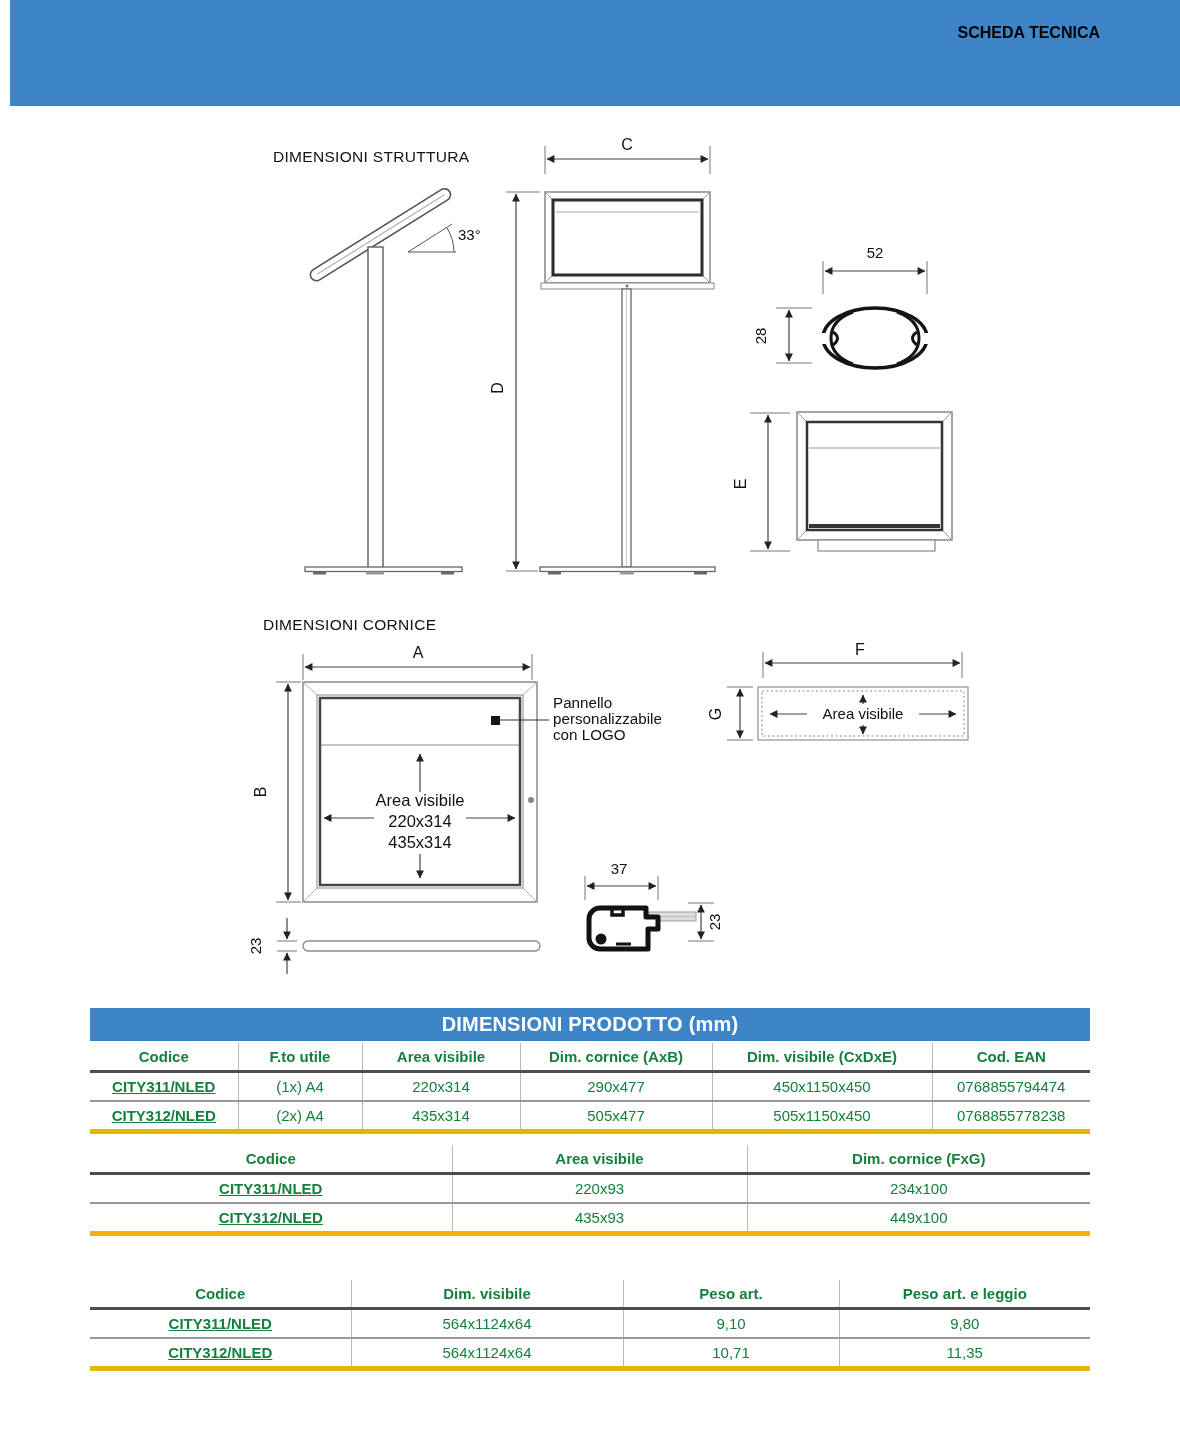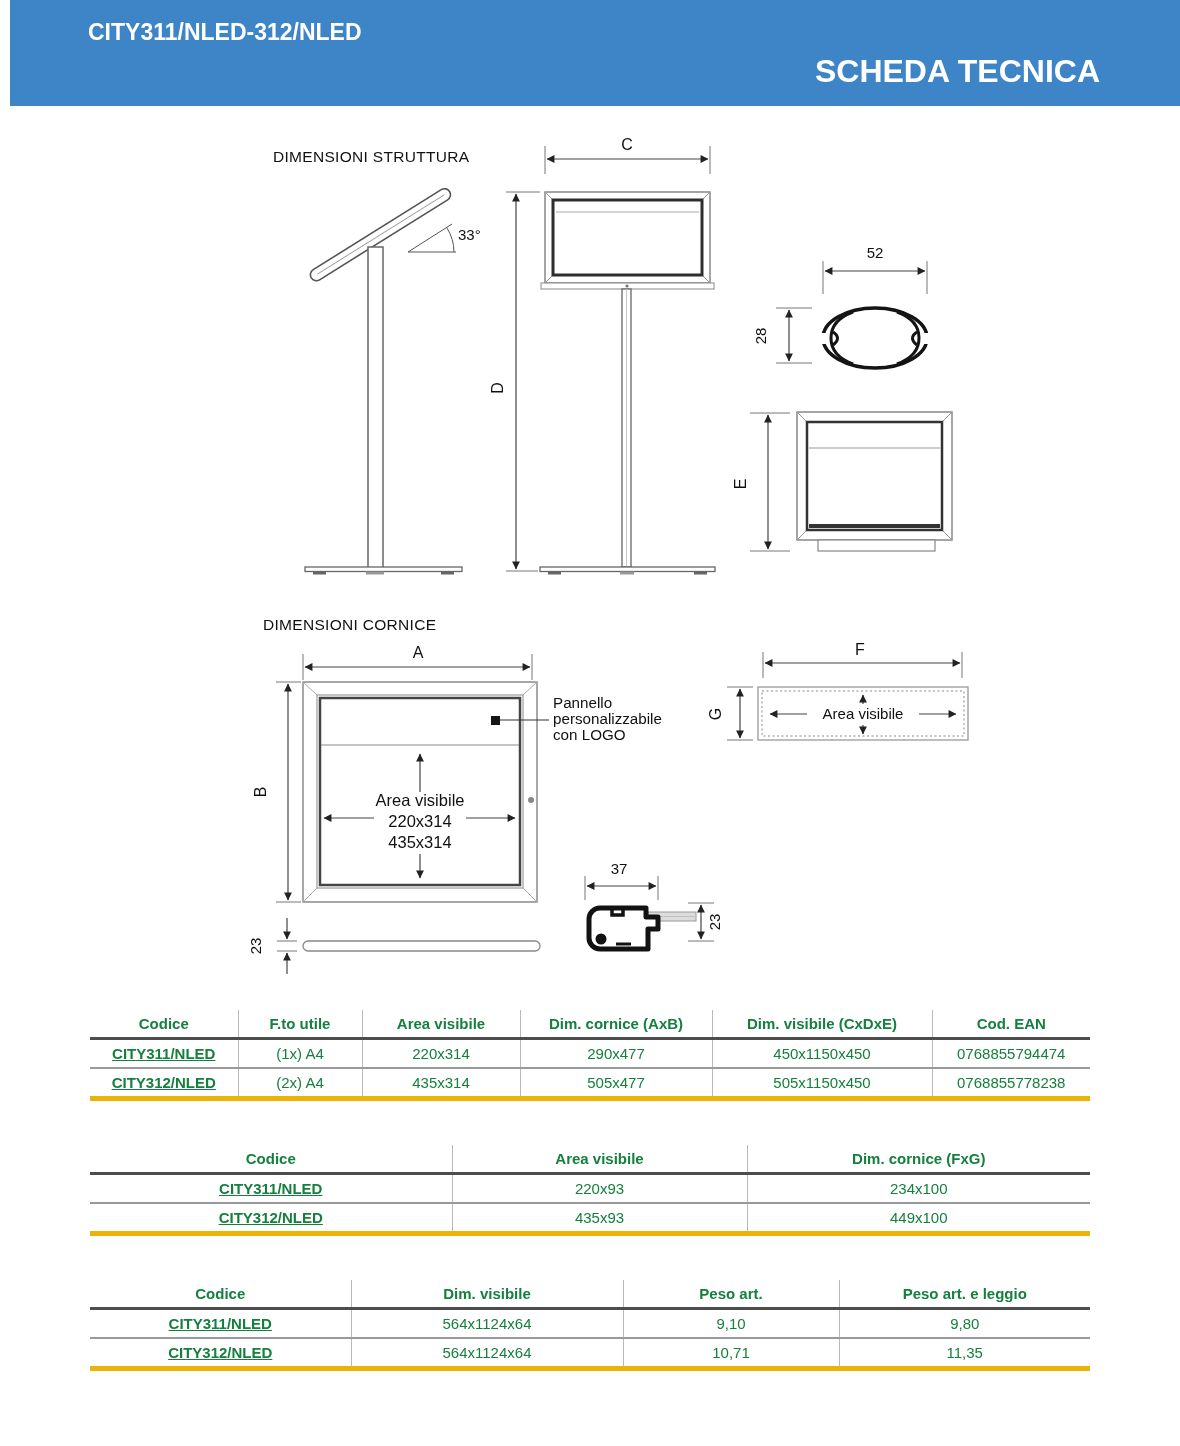--- a/index.html
+++ b/index.html
@@ -3,21 +3,21 @@
 <meta charset="utf-8">
 <style>
   html,body { margin:0; padding:0; background:#fff; }
   .page { position:relative; width:1180px; height:1446px; background:#ffffff;
           font-family:"Liberation Sans", sans-serif; overflow:hidden; }
 
   
   .header { position:absolute; left:10px; top:0; width:1170px; height:106px; background:#3d85c6; }
   .header-titles { position:absolute; left:78px; top:16px; color:#fff; font-weight:bold;
                    font-size:23px; line-height:32px; }
-  .doc-title { position:absolute; right:80px; top:53px; color:#ffffff; font-weight:bold; font-size:32px; }
+  .doc-title { position:absolute; right:80px; top:24px; color:#000000; font-weight:bold; font-size:16px; }
 
   
   .drawings { position:absolute; left:0; top:106px; }
   .drawings text { fill:#111; font-family:"Liberation Sans", sans-serif; }
   .seclbl { font-size:15.5px; letter-spacing:.3px; }
   .dimletter { font-size:16px; }
   .dimnum { font-size:15px; }
   .note { font-size:15.2px; }
   .areatxt { font-size:16.5px; }
 
@@ -34,21 +34,20 @@
   .tblock tbody tr:last-child { border-bottom:5px solid #eab308; }
   .tblock td.code { font-weight:bold;text-decoration:underline; }
 </style>
 </head>
 <body>
 
 <div class="page">
 
   <div class="header">
     <div class="header-titles">
-      <div>CITY311/NLED-312/NLED</div>
     </div>
     <div class="doc-title">SCHEDA TECNICA</div>
   </div>
 
   <svg class="drawings" width="1180" height="900" viewBox="0 0 1180 900">
     <defs>
       <marker id="m" viewBox="0 0 10 10" refX="9.5" refY="5" markerWidth="9.5" markerHeight="6.5" orient="auto-start-reverse">
           <path d="M0,0 L10,5 L0,10 Z" fill="#222"></path>
         </marker>
     </defs>
@@ -195,20 +194,21 @@
       <line x1="863" y1="619" x2="863" y2="628" stroke="#444" stroke-width="1.2" marker-end="url(#m)"></line>
       <line x1="807" y1="608" x2="770" y2="608" stroke="#444" stroke-width="1.2" marker-end="url(#m)"></line>
       <line x1="919" y1="608" x2="956" y2="608" stroke="#444" stroke-width="1.2" marker-end="url(#m)"></line>
     </g>
     <text class="dimletter" x="860" y="549" text-anchor="middle">F</text>
     <text class="dimletter" text-anchor="middle" transform="rotate(-90 721 608)" x="721" y="608">G</text>
     <text class="dimnum" x="863" y="613" text-anchor="middle">Area visibile</text>
   </svg>
 
   <div class="tblock" style="top:1008px">
+    <div class="tbar">DIMENSIONI PRODOTTO (mm)</div>
     <table>
       <colgroup>
           <col style="width:148px">
           <col style="width:124px">
           <col style="width:158px">
                 <col style="width:192px">
           <col style="width:220px">
           <col style="width:158px">
         </colgroup>
       <thead>

